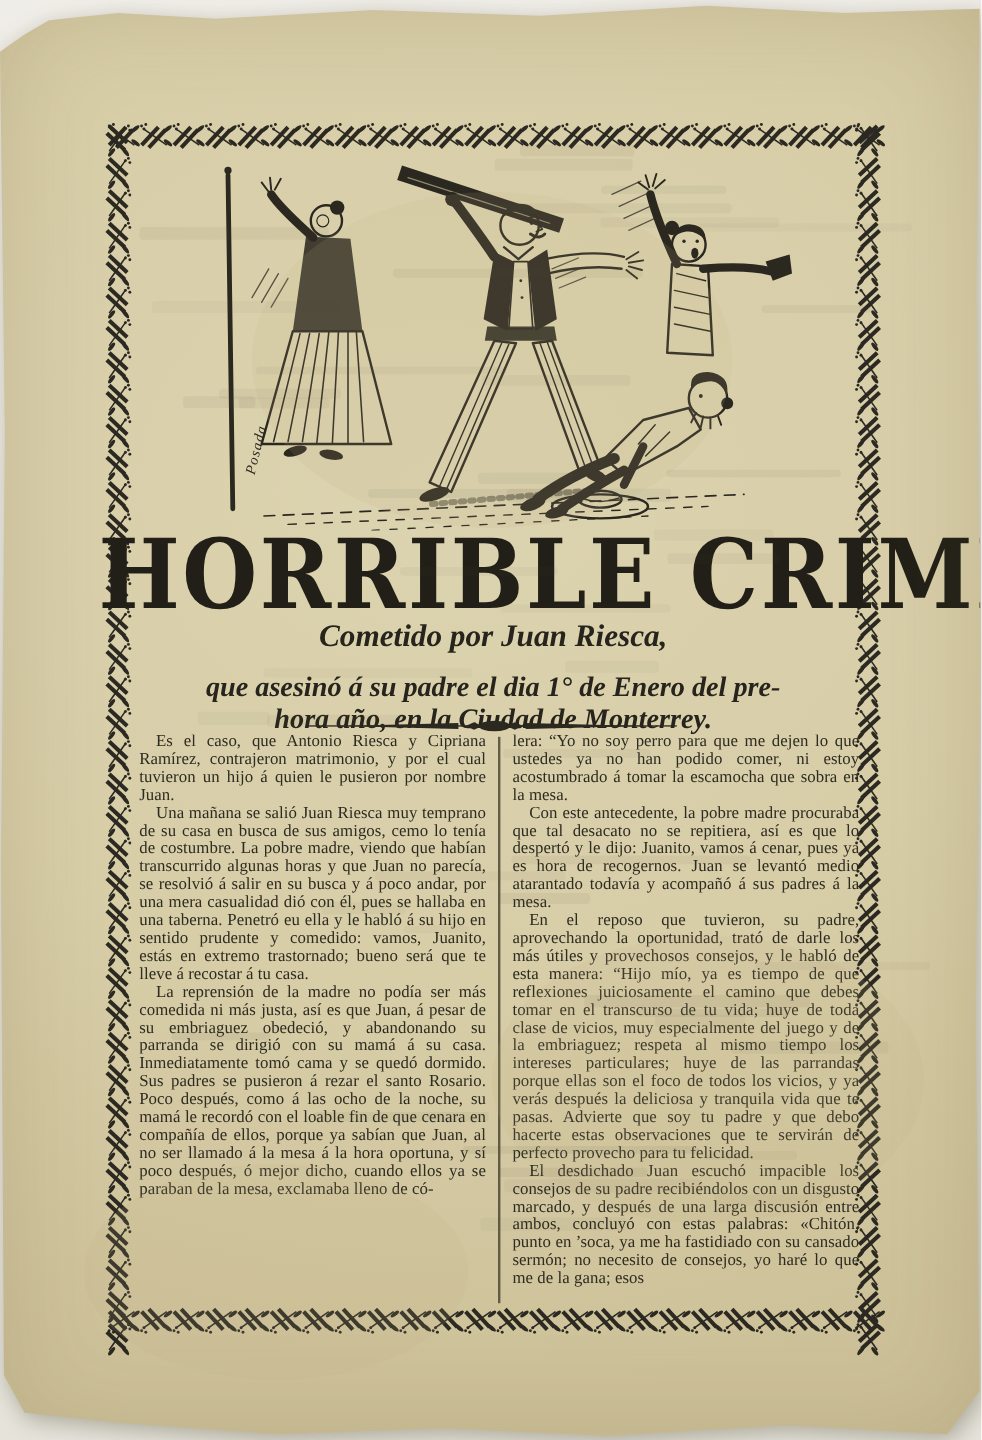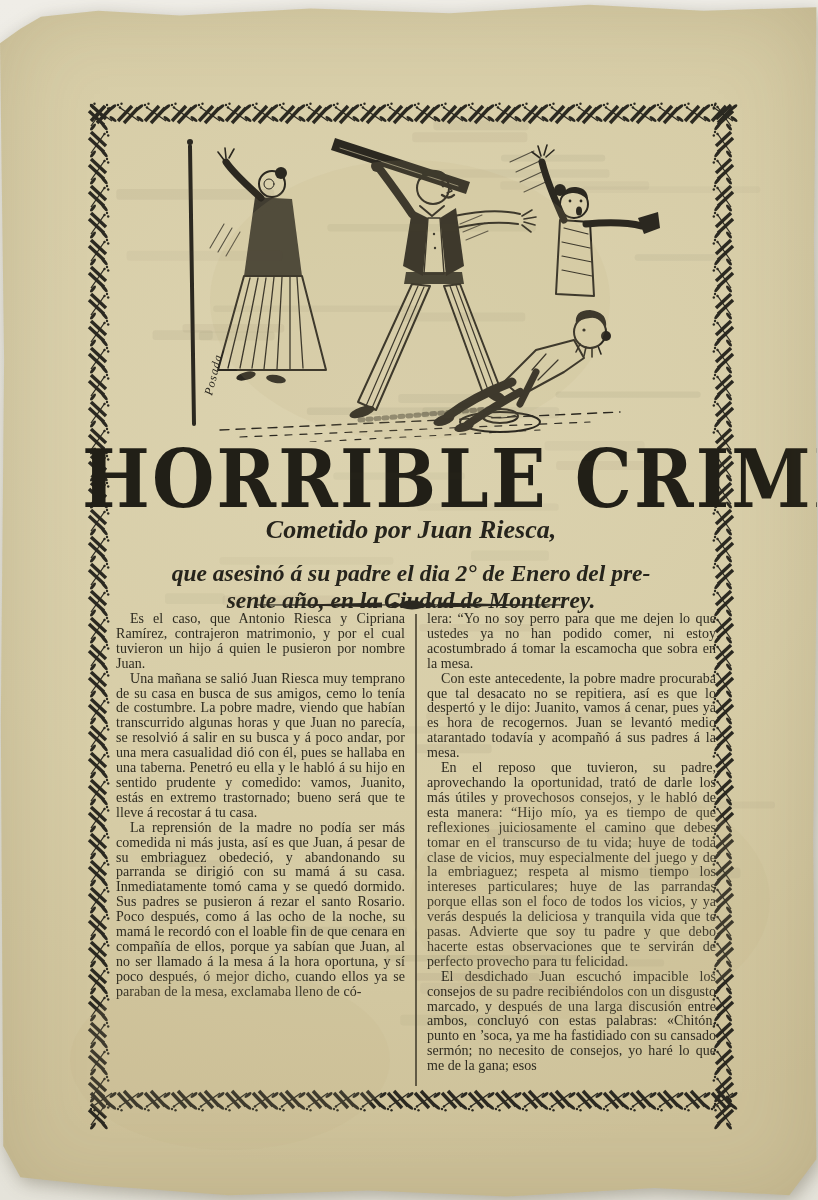--- a/index.html
+++ b/index.html
@@ -321,22 +321,22 @@
           </g>
         </g>
         <text class="sig" transform="translate(52,272) rotate(-76)">Posada</text>
       </svg>
 
       <h1 class="headline">
         <span>HORRIBLE CRIMEN</span>
       </h1>
       <div class="subtitle">
         <div class="s1">Cometido por Juan Riesca,</div>
-        <div class="s2">que asesinó á su padre el dia 2° de Enero del pre-</div>
-        <div class="s3">sente año, en la Ciudad de Monterrey.</div>
+        <div class="s2">que asesinó á su padre el dia 1° de Enero del pre-</div>
+        <div class="s3">hora año, en la Ciudad de Monterrey.</div>
       </div>
 
       <svg class="divider" viewBox="0 0 312 14">
         <g fill="#2b2820">
           <rect x="2" y="6.4" width="308" height="1.1"></rect>
           <path d="M30,7 L128,4.6 L128,9.4 Z"></path>
           <path d="M282,7 L184,4.6 L184,9.4 Z"></path>
           <path d="M134,7 L141,3.8 L148,7 L141,10.2 Z"></path>
           <ellipse cx="158" cy="7" rx="13" ry="4.4"></ellipse>
           <path d="M168,7 L175,3.8 L182,7 L175,10.2 Z"></path>

